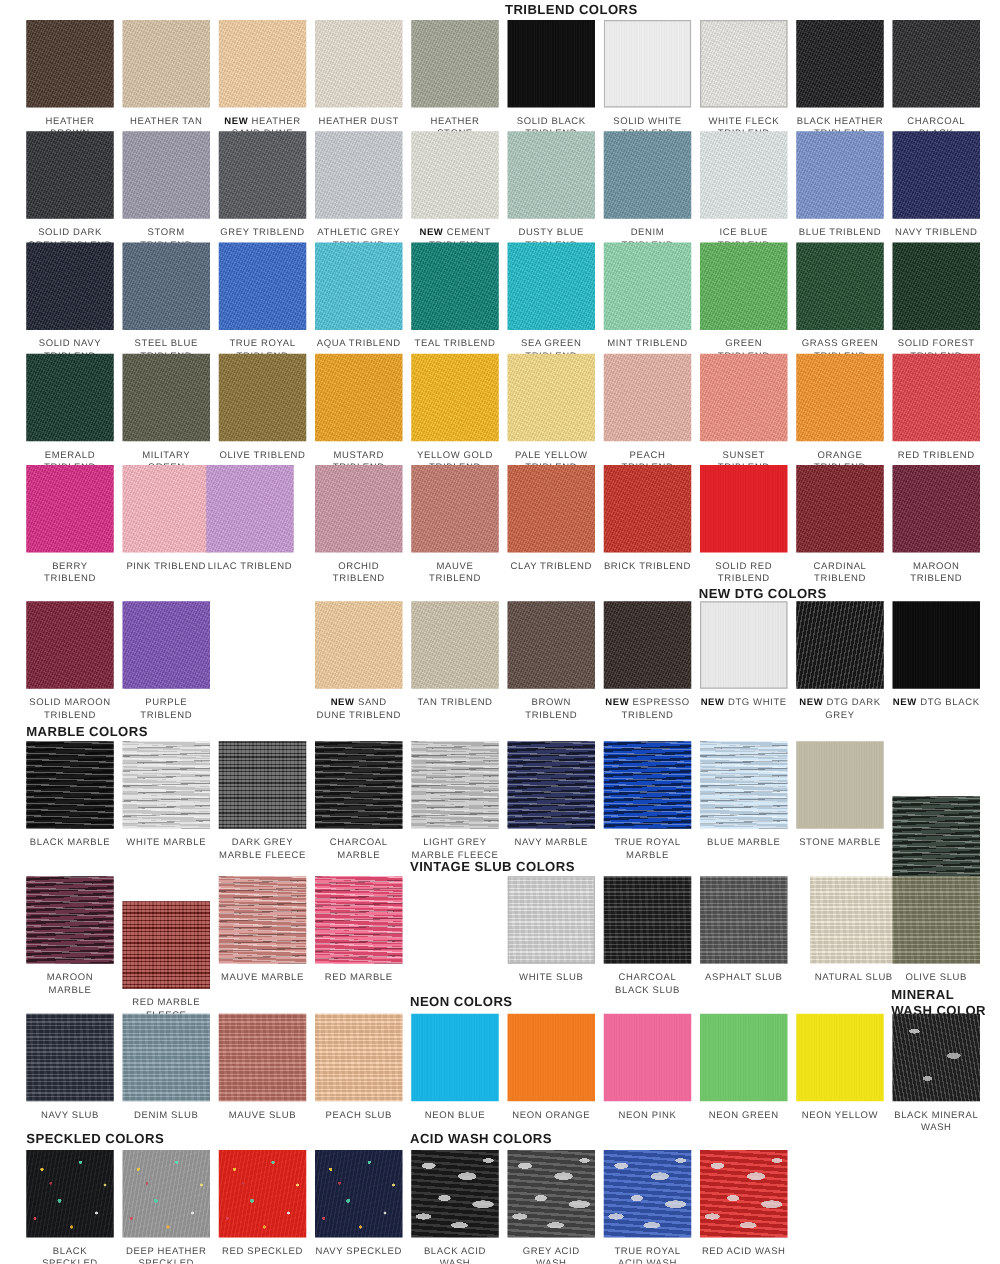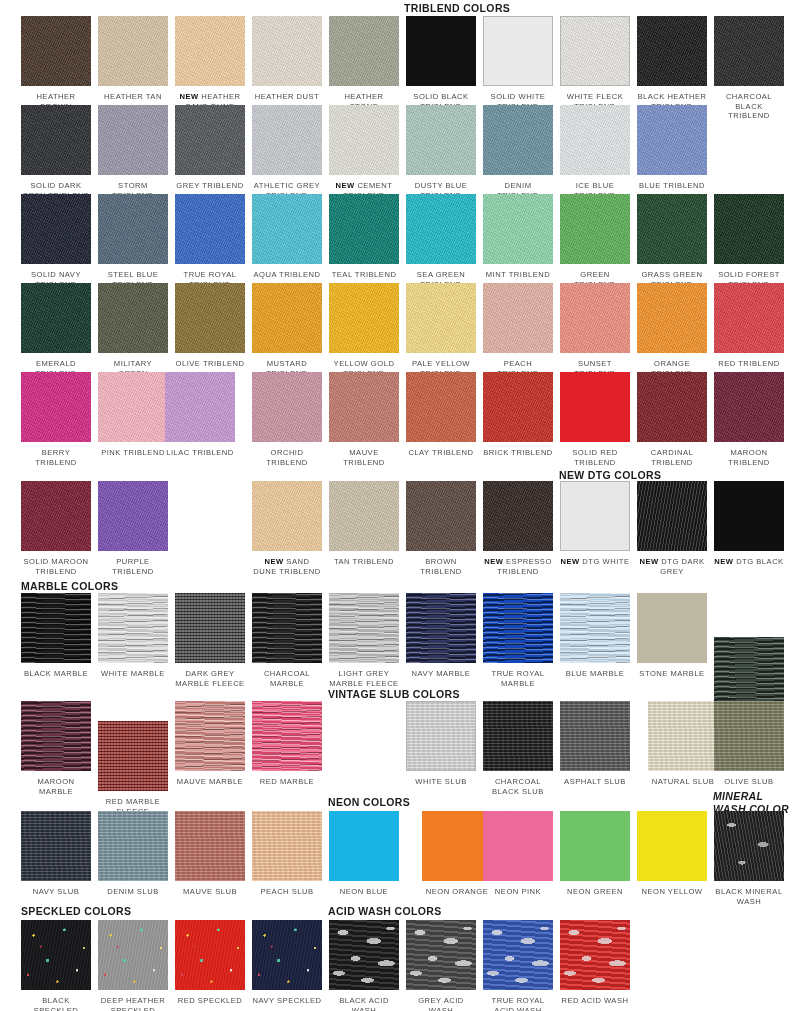--- a/index.html
+++ b/index.html
@@ -112,21 +112,21 @@
 </style>
 </head>
 <body>
 
 <div id="sheet">
     <div class="section-head" style="left: 404px; top: 2px;">TRIBLEND COLORS</div>
     <div class="section-head" style="left: 559px; top: 469px;">NEW DTG COLORS</div>
     <div class="section-head" style="left: 21px; top: 580px;">MARBLE COLORS</div>
     <div class="section-head" style="left: 328px; top: 688px;">VINTAGE SLUB COLORS</div>
     <div class="section-head" style="left: 328px; top: 796px;">NEON COLORS</div>
-    <div class="section-head" style="left: 713px; top: 790px; font-style: italic;">MINERAL
+    <div class="section-head" style="left: 713px; top: 790px;">MINERAL
 WASH COLOR</div>
     <div class="section-head" style="left: 21px; top: 905px;">SPECKLED COLORS</div>
     <div class="section-head" style="left: 328px; top: 905px;">ACID WASH COLORS</div>
     <div class="cell" style="left: 21px; top: 16px;">
       <div class="chip tx-heather" style="background-color: rgb(74, 55, 43);"></div>
       <div class="label"><span>HEATHER BROWN</span></div>
     </div>
     <div class="cell" style="left: 98px; top: 16px;">
       <div class="chip tx-heather" style="background-color: rgb(216, 197, 168);"></div>
       <div class="label"><span>HEATHER TAN</span></div>
@@ -192,20 +192,24 @@
       <div class="label"><span>DENIM TRIBLEND</span></div>
     </div>
     <div class="cell" style="left: 560px; top: 105px;">
       <div class="chip tx-heather" style="background-color: rgb(226, 232, 232);"></div>
       <div class="label"><span>ICE BLUE TRIBLEND</span></div>
     </div>
     <div class="cell" style="left: 637px; top: 105px;">
       <div class="chip tx-heather" style="background-color: rgb(122, 146, 204);"></div>
       <div class="label"><span>BLUE TRIBLEND</span></div>
     </div>
+    <div class="cell" style="left: 714px; top: 105px;">
+      <div class="chip tx-heather" style="background-color: rgb(34, 40, 90);"></div>
+      <div class="label"><span>NAVY TRIBLEND</span></div>
+    </div>
     <div class="cell" style="left: 21px; top: 194px;">
       <div class="chip tx-heather" style="background-color: rgb(29, 33, 48);"></div>
       <div class="label"><span>SOLID NAVY TRIBLEND</span></div>
     </div>
     <div class="cell" style="left: 98px; top: 194px;">
       <div class="chip tx-heather" style="background-color: rgb(85, 104, 123);"></div>
       <div class="label"><span>STEEL BLUE TRIBLEND</span></div>
     </div>
     <div class="cell" style="left: 175px; top: 194px;">
       <div class="chip tx-heather" style="background-color: rgb(56, 105, 201);"></div>
@@ -444,21 +448,21 @@
       <div class="label"><span>MAUVE SLUB</span></div>
     </div>
     <div class="cell" style="left: 252px; top: 811px;">
       <div class="chip tx-slub" style="background-color: rgb(245, 196, 155);"></div>
       <div class="label"><span>PEACH SLUB</span></div>
     </div>
     <div class="cell" style="left: 329px; top: 811px;">
       <div class="chip tx-smooth" style="background-color: rgb(23, 181, 229);"></div>
       <div class="label"><span>NEON BLUE</span></div>
     </div>
-    <div class="cell" style="left: 406px; top: 811px; margin-left: 16px;">
+    <div class="cell" style="left: 406px; top: 811px;">
       <div class="chip tx-smooth" style="background-color: rgb(244, 123, 32);"></div>
       <div class="label"><span>NEON ORANGE</span></div>
     </div>
     <div class="cell" style="left: 483px; top: 811px;">
       <div class="chip tx-smooth" style="background-color: rgb(240, 105, 154);"></div>
       <div class="label"><span>NEON PINK</span></div>
     </div>
     <div class="cell" style="left: 560px; top: 811px;">
       <div class="chip tx-smooth" style="background-color: rgb(111, 197, 104);"></div>
       <div class="label"><span>NEON GREEN</span></div>

